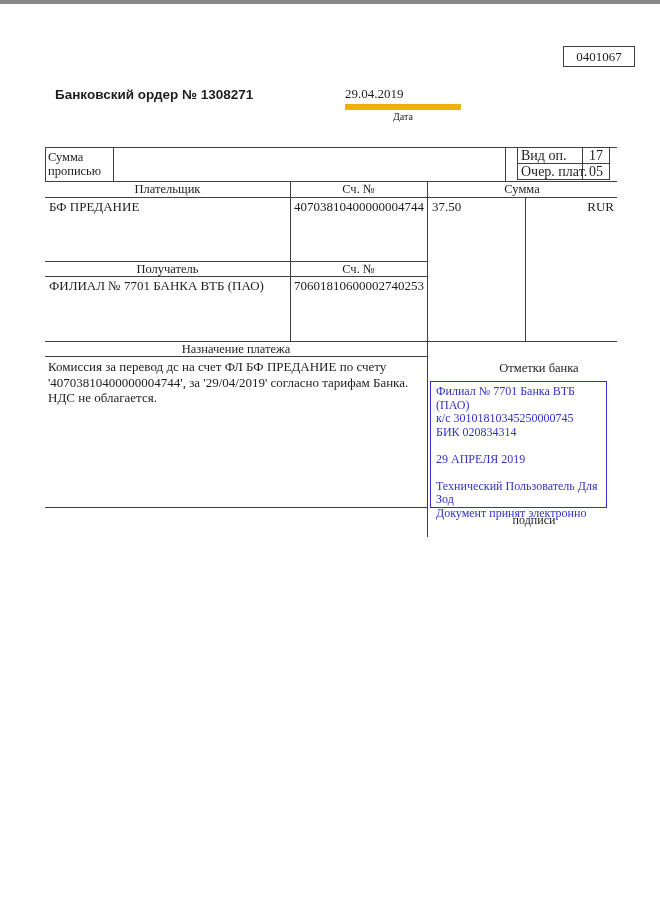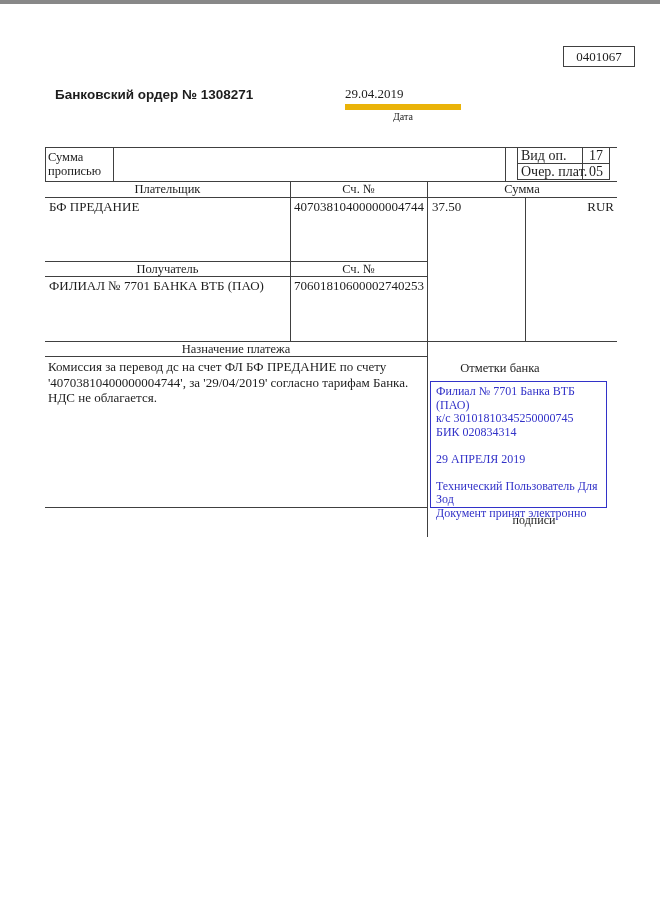--- a/index.html
+++ b/index.html
@@ -95,21 +95,21 @@
 
     <div class="abs lbl ctr" style="left:0;top:115px;width:245px;">Получатель</div>
     <div class="abs lbl ctr" style="left:245px;top:115px;width:137px;">Сч. №</div>
 
     <div class="abs val" style="left:4px;top:131px;width:238px;">ФИЛИАЛ № 7701 БАНКА ВТБ (ПАО)</div>
     <div class="abs val" style="left:249px;top:131px;width:132px;">70601810600002740253</div>
 
     <div class="abs lbl ctr" style="left:0;top:195px;width:382px;">Назначение платежа</div>
     <div class="purpose-par">Комиссия за перевод дс на счет ФЛ БФ ПРЕДАНИЕ по счету '40703810400000004744', за '29/04/2019' согласно тарифам Банка. НДС не облагается.</div>
 
-    <div class="abs lbl ctr" style="left:360px;top:214px;width:190px;">Отметки банка</div>
+    <div class="abs lbl ctr" style="left:399px;top:214px;width:190px;">Отметки банка</div>
 
     <div class="stamp-box">
       <div class="stamp-line">Филиал № 7701 Банка ВТБ (ПАО)</div>
       <div class="stamp-line">к/с 30101810345250000745</div>
       <div class="stamp-line">БИК 020834314</div>
       <div class="stamp-line"></div>
       <div class="stamp-line">29 АПРЕЛЯ 2019</div>
       <div class="stamp-line"></div>
       <div class="stamp-line">Технический Пользователь Для Зод</div>
       <div class="stamp-line">Документ принят электронно</div>

